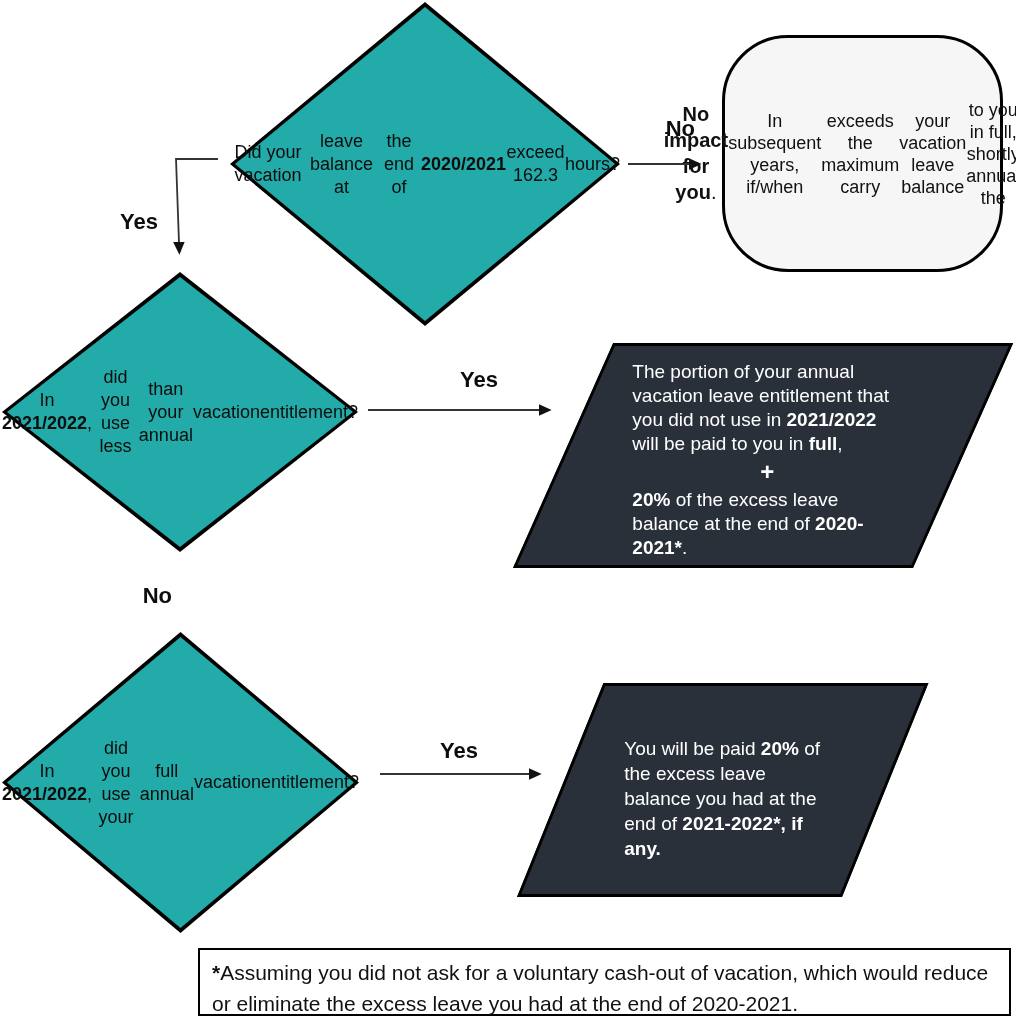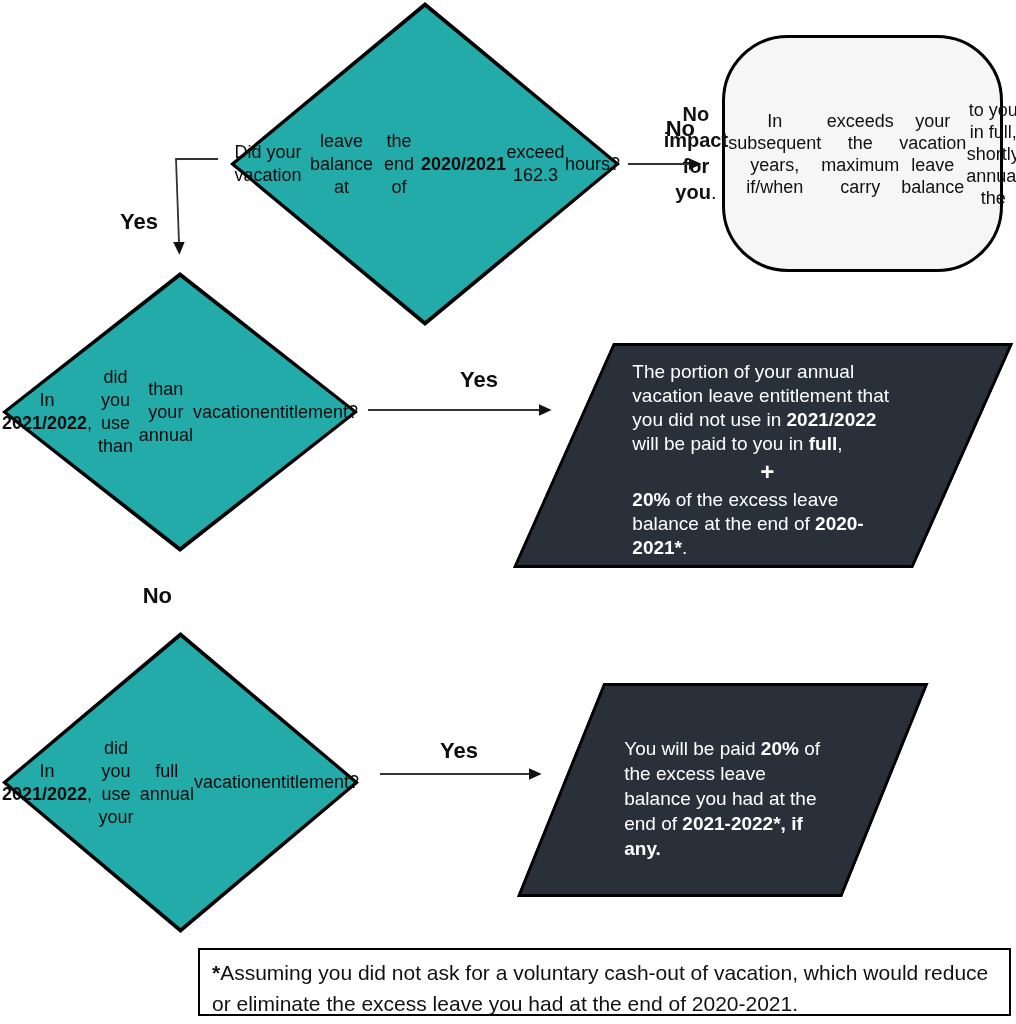--- a/index.html
+++ b/index.html
@@ -95,21 +95,21 @@
     <div>your vacation leave balance</div>
     <div>to you in full, shortly annual the</div>
     <div>end of the fiscal than.</div>
   </div>
 
   <div class="diamond" id="diamond-2">
     <div class="dm-border"></div>
     <div class="dm-fill"></div>
     <div class="dm-text">
       <div><span>In </span><b>2021/2022</b><span>,</span></div>
-      <div>did you use than</div>
+      <div>did you use less</div>
       <div>than your annual</div>
       <div>vacation</div>
       <div>entitlement?</div>
     </div>
   </div>
 
   <div class="para" id="para-1">
     <div class="unskew">
       <div class="ptext">
         <div>The portion of your annual</div>

